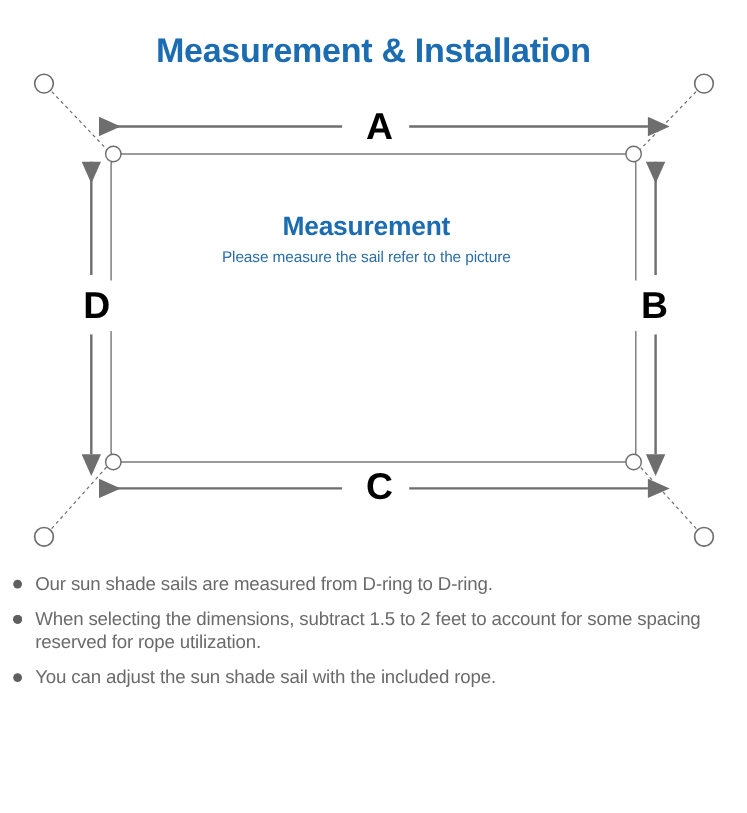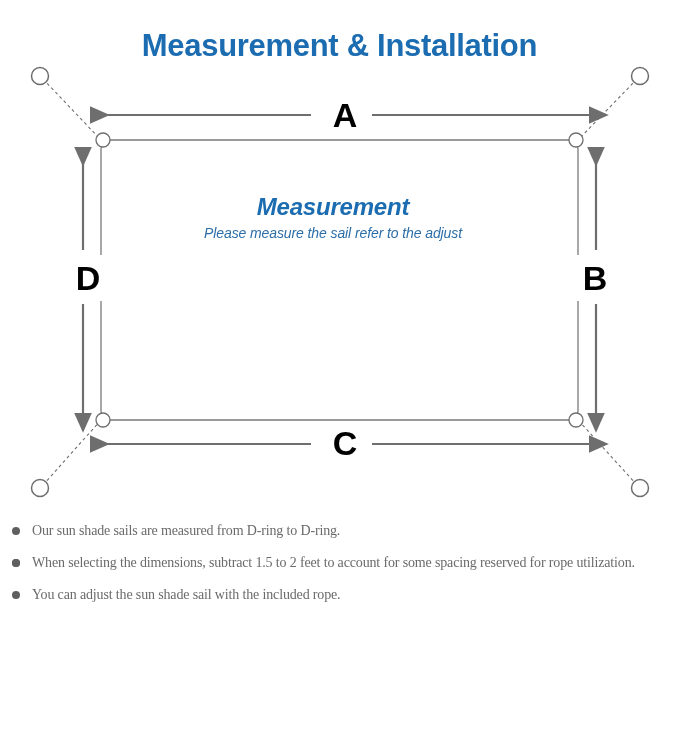--- a/index.html
+++ b/index.html
@@ -75,21 +75,20 @@
     padding: 6px 3px;
   }
 
   #sail-text {
     position: absolute;
     left: 101px;
     top: 140px;
     width: 464px;
     text-align: center;
     pointer-events: none;
-    font-style: italic;
   }
   #sail-title {
     font-family: "Liberation Sans", sans-serif;
     font-weight: bold;
     font-size: 24px;
     color: #1b6cb0;
     line-height: 30px;
     letter-spacing: -0.2px;
   }
   #sail-sub {
@@ -105,22 +104,22 @@
     position: absolute;
     left: 0;
     top: 520px;
     width: 679px;
   }
   .note {
     position: relative;
     padding-left: 32px;
     padding-right: 2px;
     margin-bottom: 11px;
-    font-family: Liberation Serif, serif;
-    font-size: 14px;
+    font-family: Liberation Sans, sans-serif;
+    font-size: 17px;
     line-height: 21px;
     color: #6a6a6a;
     letter-spacing: -0.15px;
   }
   .note .bullet {
     position: absolute;
     left: 12px;
     top: 7px;
     width: 8px;
     height: 8px;
@@ -189,21 +188,21 @@
     </g>
   </svg>
 
   <div class="dim-label" id="label-a">A</div>
   <div class="dim-label" id="label-b">B</div>
   <div class="dim-label" id="label-c">C</div>
   <div class="dim-label" id="label-d">D</div>
 
   <div id="sail-text">
     <div id="sail-title">Measurement</div>
-    <div id="sail-sub">Please measure the sail refer to the adjust</div>
+    <div id="sail-sub">Please measure the sail refer to the picture</div>
   </div>
 </div>
 
 <div id="notes">
   <div class="note">
     <span class="bullet"></span>
     <span>Our sun shade sails are measured from D-ring to D-ring.</span>
   </div>
   <div class="note">
     <span class="bullet"></span>

